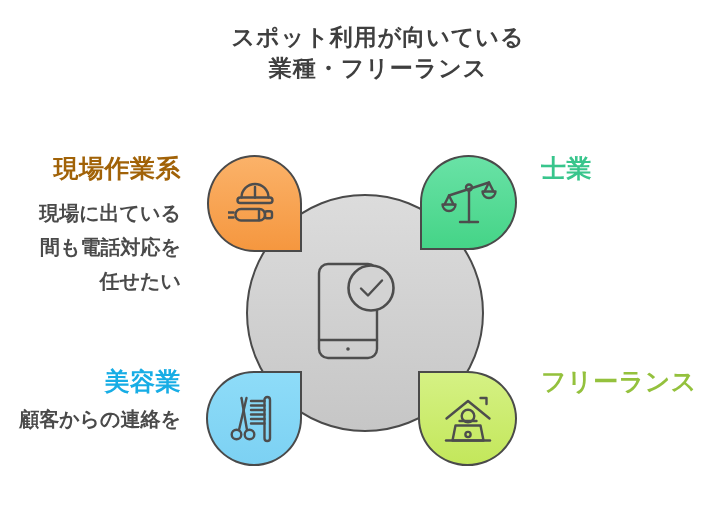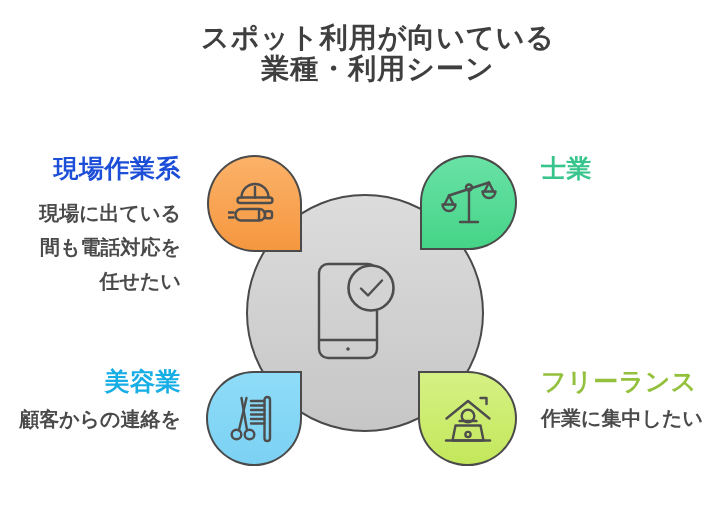--- a/index.html
+++ b/index.html
@@ -2,21 +2,21 @@
 <html lang="ja"><head>
 <meta charset="utf-8">
 <style>
   html,body{margin:0;padding:0;background:#fff;}
   .canvas{
     position:relative;width:720px;height:521px;background:#fff;overflow:hidden;
     font-family:"Liberation Sans","DejaVu Sans",sans-serif;
   }
   .title{
     position:absolute;top:22px;left:0;right:0;padding-left:36px;
-    text-align:center;font-size:28px;font-weight:700;color:#3f3f3f;
+    text-align:center;font-size:23px;font-weight:700;color:#3f3f3f;
     line-height:31px;letter-spacing:1px;
   }
   .center-circle{
     position:absolute;left:246px;top:194px;width:238px;height:238px;
     border-radius:50%;background:linear-gradient(180deg,#dcdcdc 0%,#c6c6c6 100%);
     border:2px solid #4a4a4a;box-sizing:border-box;z-index:1;
   }
   .phone-svg{position:absolute;left:305px;top:258px;z-index:2;}
   .bubble{
     position:absolute;border:2.5px solid #4a4a4a;box-sizing:border-box;
@@ -48,21 +48,21 @@
   .pos-br-desc {left:541px;top:401px;}
   .icon-stroke{stroke:#4d4d4d;fill:none;stroke-width:2.4;stroke-linecap:round;stroke-linejoin:round;}
 </style>
 </head>
 <body>
 
 <div class="canvas">
 
   <div class="title">
     <div>スポット利用が向いている</div>
-    <div>業種・利用シーン</div>
+    <div>業種・フリーランス</div>
   </div>
 
   <div class="center-circle"></div>
 
   <svg class="phone-svg" width="92" height="106" viewBox="0 0 92 106">
     <rect class="icon-stroke" x="14" y="6" width="58" height="94" rx="9" stroke-width="2.6"></rect>
     <line class="icon-stroke" x1="14" y1="82" x2="72" y2="82" stroke-width="2.6"></line>
     <circle cx="43" cy="91" r="1.8" fill="#4d4d4d"></circle>
     <circle cx="66" cy="30" r="22.5" fill="#d3d3d3" stroke="#4d4d4d" stroke-width="2.6"></circle>
     <path class="icon-stroke" d="M56 30.5 L63 37.5 L77 22.5" stroke-width="3"></path>
@@ -110,26 +110,25 @@
       <path class="icon-stroke" d="M5.5 26.5 L27 9 L48.5 26.5"></path>
       <path class="icon-stroke" d="M39.5 6 H45.5 V12"></path>
       <circle class="icon-stroke" cx="27" cy="24" r="6.3"></circle>
       <line class="icon-stroke" x1="18.5" y1="29" x2="35.5" y2="29"></line>
       <path class="icon-stroke" d="M14.5 33.5 H39.5 L42.5 48.5 H11.5 Z"></path>
       <circle class="icon-stroke" cx="27" cy="42.5" r="2.6"></circle>
       <line class="icon-stroke" x1="5" y1="48.5" x2="49" y2="48.5"></line>
     </svg>
   </div>
 
-  <div class="q-label pos-tl-label" style="color: #1d4ed8; margin-left: 37px;">現場作業系</div>
+  <div class="q-label pos-tl-label" style="color: #a16207; margin-left: 37px;">現場作業系</div>
   <div class="q-desc pos-tl-desc">現場に出ている
 間も電話対応を
 任せたい</div>
 
   <div class="q-label pos-tr-label" style="color: rgb(56, 197, 140);">士業</div>
 
   <div class="q-label pos-bl-label" style="color: rgb(23, 173, 229);">美容業</div>
   <div class="q-desc pos-bl-desc">顧客からの連絡を</div>
 
   <div class="q-label pos-br-label" style="color: rgb(148, 193, 61);">フリーランス</div>
-  <div class="q-desc pos-br-desc">作業に集中したい</div>
 
 </div>
 
 </body></html>

